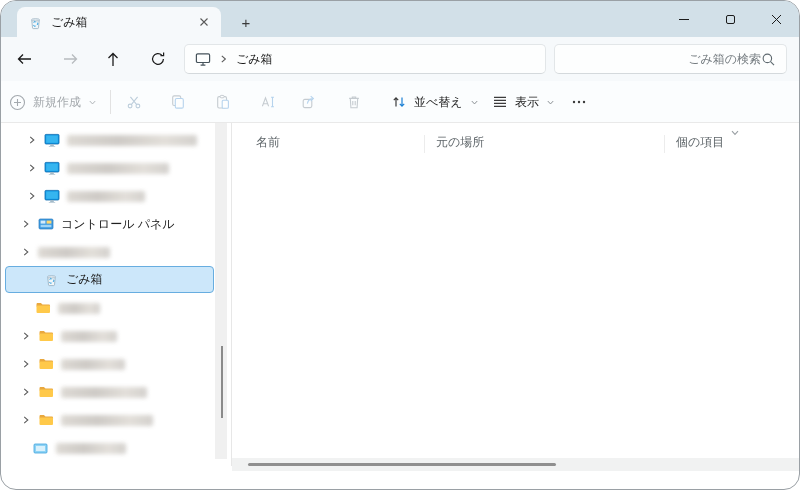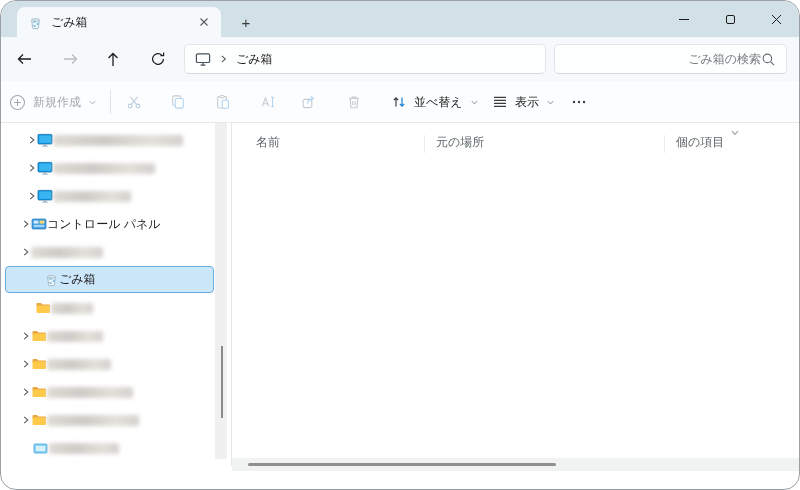--- a/index.html
+++ b/index.html
@@ -42,21 +42,21 @@
   .tb-btn { position:absolute; top:6px; height:30px; display:flex; align-items:center; gap:7px;
             padding:0 8px; border-radius:4px; font-size:12px; color:#1b1b1b; }
   .tb-btn.disabled { color:#a3a8ac; }
   .tb-sep { position:absolute; left:109px; top:9px; width:1px; height:24px; background:#e2e2e2; }
   .tb-icon-btn { position:absolute; top:5px; width:36px; height:32px; display:flex; align-items:center;
                  justify-content:center; border-radius:4px; opacity:.55; }
 
   
   .content { position:absolute; left:0; top:122px; width:800px; height:343px; background:#fff; }
   .sidebar { position:absolute; left:0; top:0; width:230px; height:343px; }
-  .side-row { position:absolute; left:0; width:214px; height:28px; display:flex; align-items:center; }
+  .side-row { position:absolute; left:0; width:214px; height:28px; display:flex; align-items:center; gap:7px; }
   .side-label { font-size:12px; color:#202020; white-space:nowrap; }
   .side-row.selected { left:4px; width:209px; height:27px; background:#cce7fa; border:1px solid #67ade0;
                        border-radius:4px; }
   .blur-block { height:11px; border-radius:2px; filter:blur(2px);
                 background:linear-gradient(90deg,#dad6d0,#c9c5c0 40%,#e0dcd6 75%,#cfccc8); opacity:.9; }
   .side-scroll-track { position:absolute; left:214px; top:0; width:12px; height:336px; background:#f0f0f0; }
   .side-scroll-thumb { position:absolute; left:6px; top:223px; width:2px; height:72px; background:#8a8a8a; }
   .side-divider { position:absolute; left:230px; top:0; width:1px; height:343px; background:#e7e7e7; }
 
   .main { position:absolute; left:231px; top:8px; width:569px; height:343px; }

